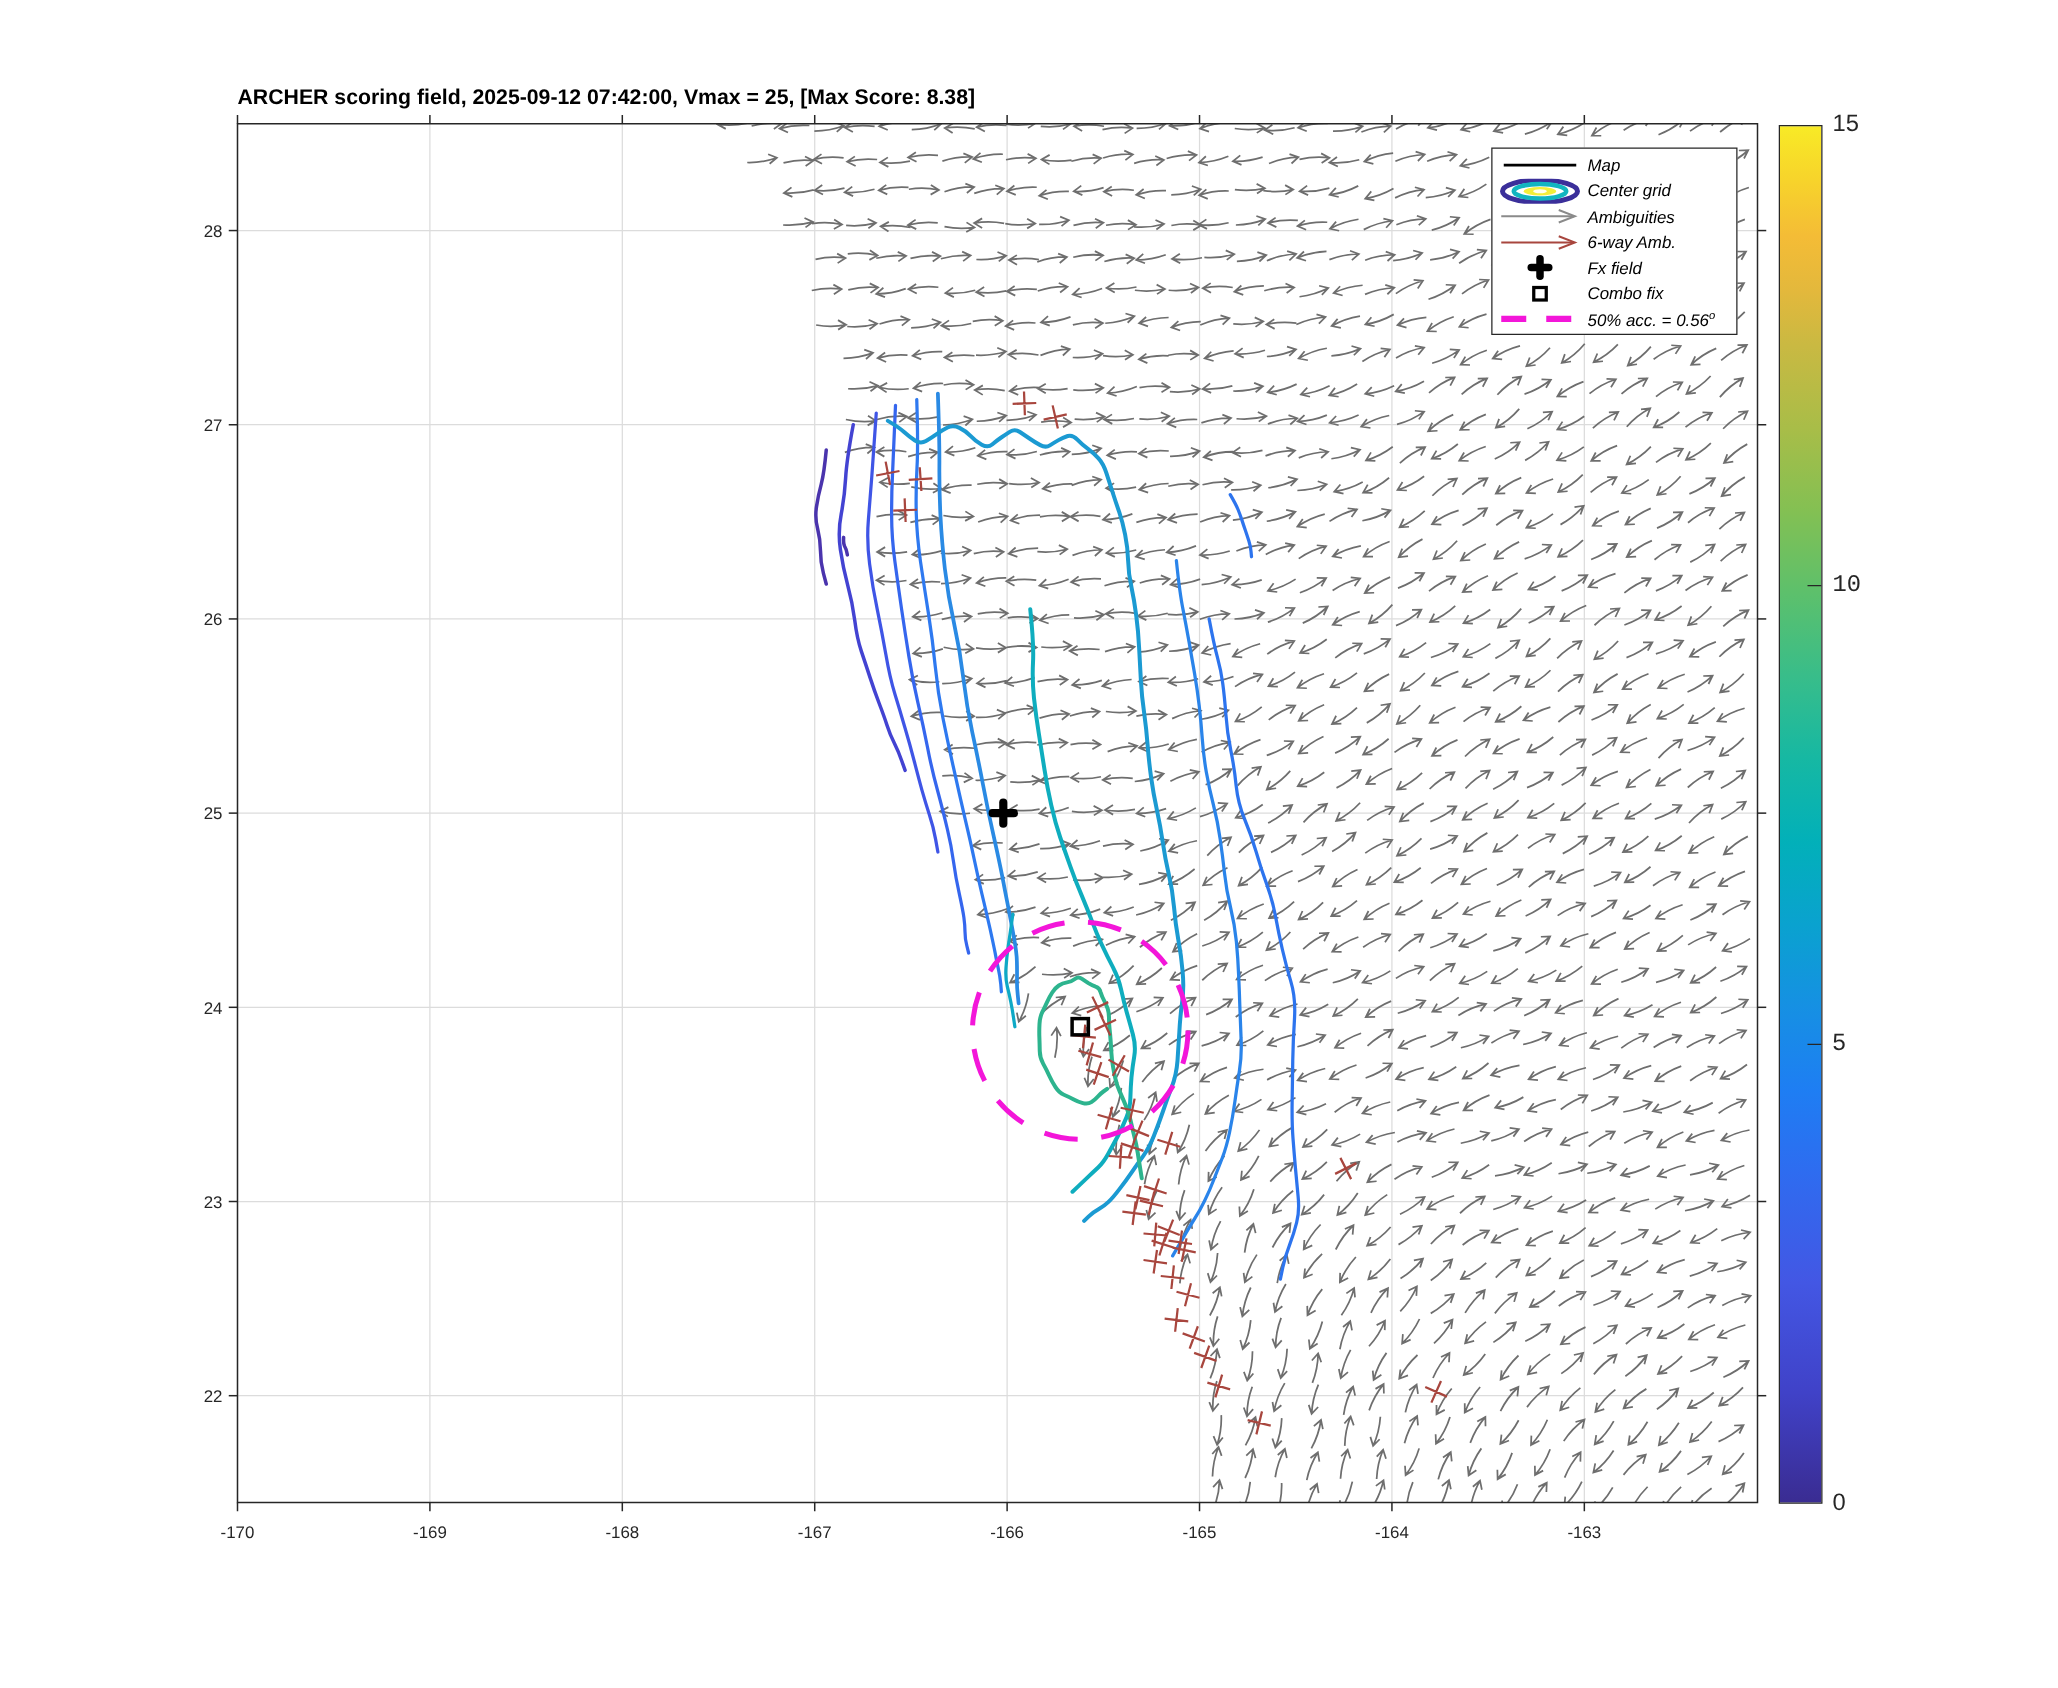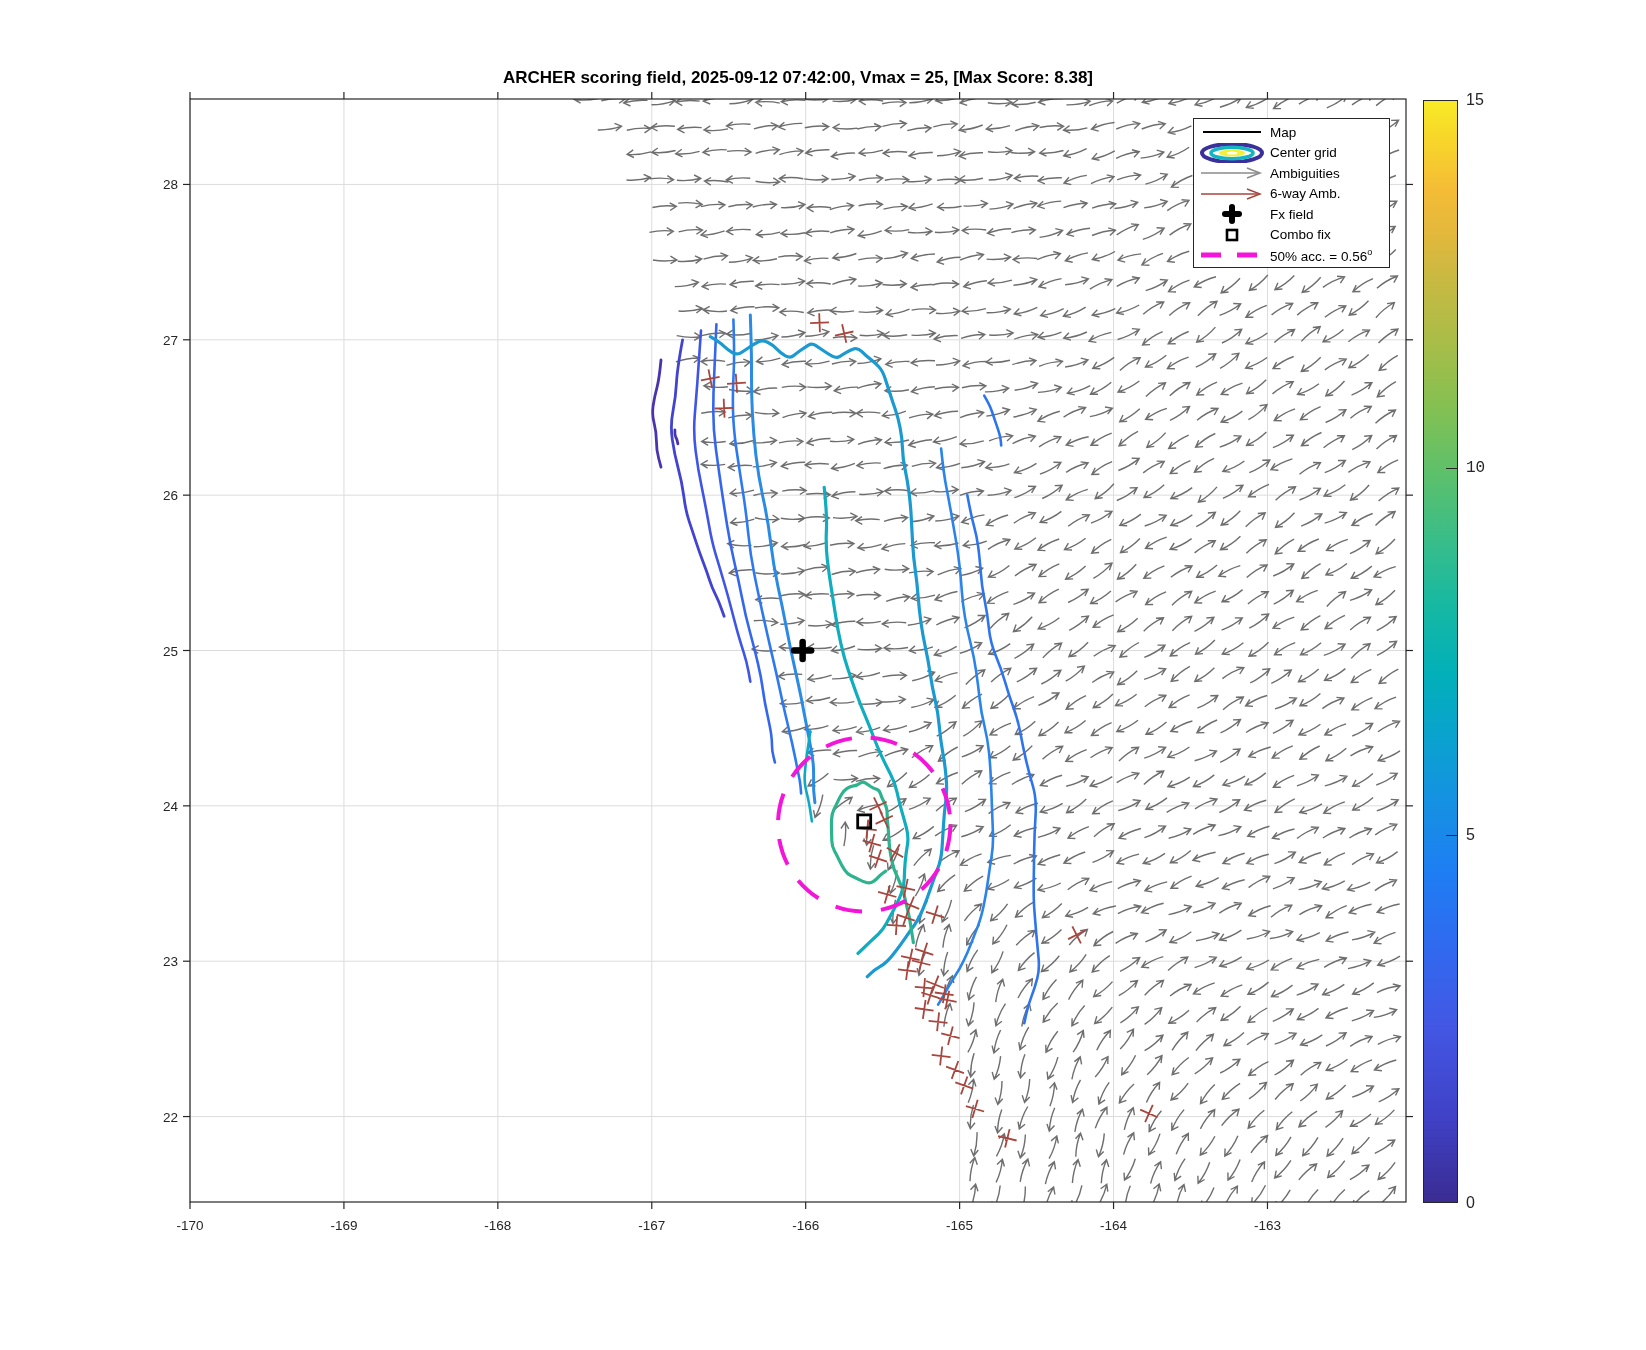--- a/index.html
+++ b/index.html
@@ -1,36 +1,36 @@
 <!DOCTYPE html>
 <html><head>
 <meta charset="utf-8">
 <style>
   html,body{margin:0;padding:0;background:#fff;}
   #figure{position:relative;width:1646px;height:1350px;background:#fff;overflow:hidden;
           font-family:"Liberation Sans","DejaVu Sans",sans-serif;}
-  #figure-title{position:absolute;left:190px;top:68px;width:1216px;text-align:center;
+  #figure-title{position:absolute;left:190px;top:68px;width:1216px;
           font-size:17px;font-weight:700;color:#000;}
   #plot-svg{position:absolute;left:0;top:0;}
   #legend{position:absolute;left:1193px;top:118px;width:197px;height:150px;background:#fff;
           border:1px solid #262626;box-sizing:border-box;z-index:5;padding:3px 0 2px 0;
           display:flex;flex-direction:column;justify-content:space-between;}
   .legend-row{display:flex;align-items:center;height:20px;}
   .legend-sym{width:76px;flex:0 0 76px;display:flex;align-items:center;justify-content:center;}
-  .legend-label{font-size:13.5px;color:#000;white-space:nowrap;}
+  .legend-label{font-size:13.5px;color:#000;white-space:nowrap;font-style:italic;}
   .legend-label sup{font-size:9px;}
   #colorbar{position:absolute;left:1423px;top:100px;width:35px;height:1103px;
           border:1px solid #262626;box-sizing:border-box;z-index:4;
           background:linear-gradient(to top,
             #3a2c92 0%, #4042c8 8%, #4357e4 16%, #2e6cf0 24%, #1e7ef3 30%,
             #1690e3 36%, #0aa2cf 42%, #02b0b9 48%, #16b8a3 54%, #38bd8a 60%,
             #5cc06c 66%, #83c053 72%, #a8bd48 78%, #c9b942 84%, #e3b83c 88%,
             #f4bc36 92%, #f7d32b 96%, #f8ea26 100%);}
   .cb-tick-label{position:absolute;left:1466px;transform:translateY(-50%);
-          font-size:16px;color:#262626;z-index:4;}
+          font-size:19px;color:#262626;z-index:4;}
   .cb-tick-mark{position:absolute;width:11px;height:1px;background:#262626;left:1446px;z-index:4;}
 </style>
 </head>
 <body>
 
 <div id="figure">
   <div id="figure-title">ARCHER scoring field, 2025-09-12 07:42:00, Vmax = 25, [Max Score: 8.38]</div>
   <svg id="plot-svg" width="1646" height="1350">
       <defs>
         <clipPath id="plotclip">

